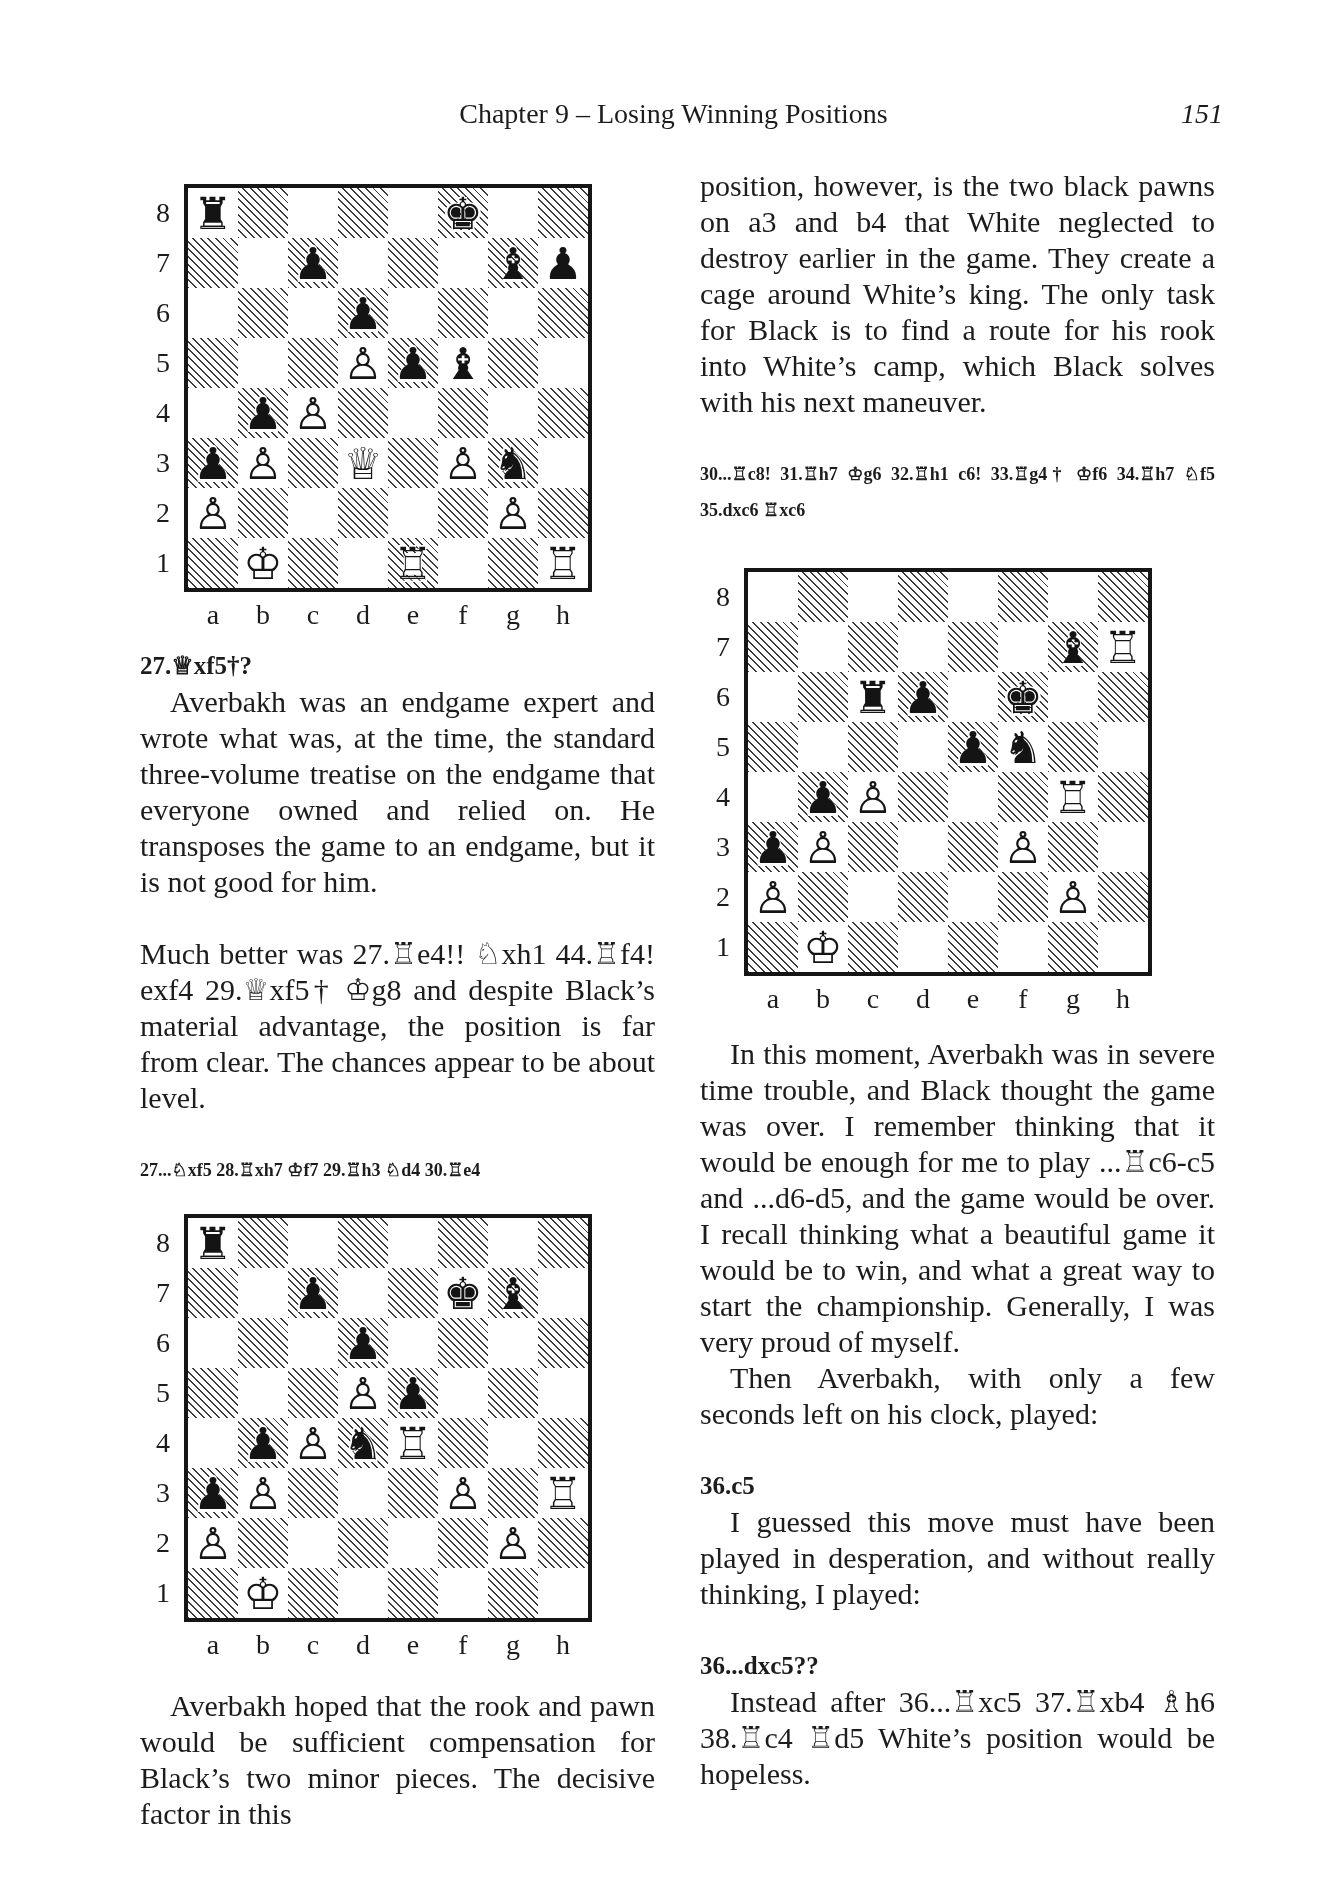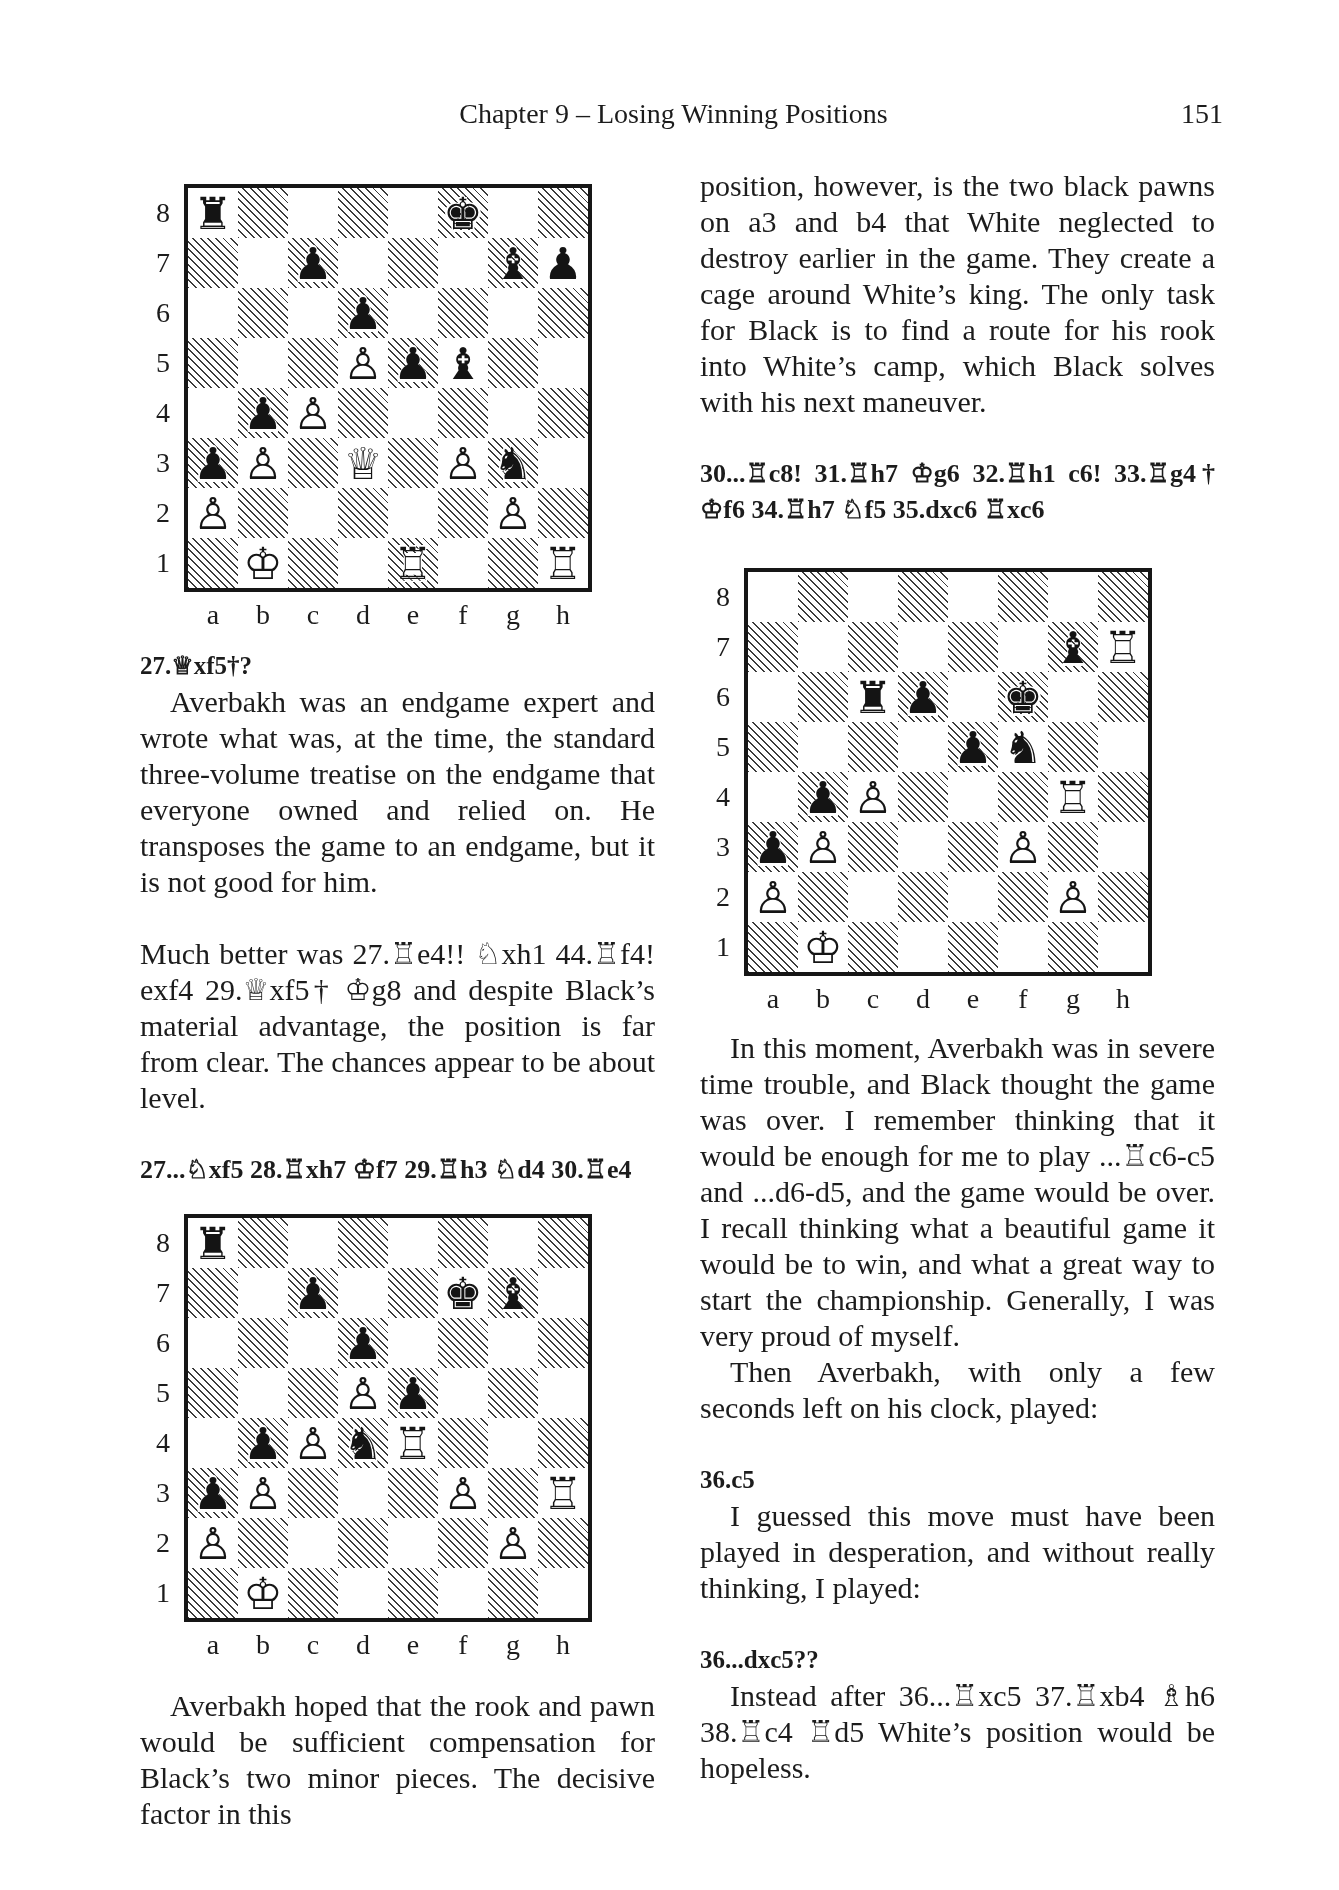--- a/index.html
+++ b/index.html
@@ -1,49 +1,49 @@
 <!DOCTYPE html>
 <html><head>
 <meta charset="utf-8">
 <style>
   html,body{margin:0;padding:0;background:#ffffff;}
   .page{position:relative;width:1339px;height:1890px;background:#ffffff;overflow:hidden;
         font-family:"Liberation Serif","DejaVu Serif",serif;color:#1c1c1c;}
   .header{position:absolute;top:96px;left:0;width:100%;height:36px;padding-left:8px;}
   .chapter-title{position:absolute;left:0;right:0;text-align:center;font-size:28px;line-height:36px;}
-  .page-number{position:absolute;right:124px;top:0;font-size:28px;line-height:36px;}
+  .page-number{position:absolute;right:124px;top:0;font-size:28px;line-height:36px;font-style:italic;}
   .col{position:absolute;top:150px;width:515px;}
   .col-left{left:140px;}
   .col-right{left:700px;}
   p{margin:0;}
   .body{font-size:30px;line-height:36px;text-align:justify;}
   .indent{text-indent:30px;}
   .gap{margin-top:36px;}
   .move-heading{font-size:25px;line-height:36px;font-weight:bold;}
-  .move-line{font-size:26px;line-height:36px;font-weight:bold;text-align:justify;}
+  .move-line{font-size:18px;line-height:36px;font-weight:bold;text-align:justify;}
   
   .diagram{}
   .dg1{margin-top:34px;}
   .dg2{margin-top:26px;}
   .dg3{margin-top:40px;}
   .board-wrap{display:flex;}
   .rank-labels{width:44px;box-sizing:border-box;padding-top:4px;}
   .rank-label{height:50px;line-height:50px;text-align:right;padding-right:14px;font-size:28px;}
   .board{width:400px;height:400px;border:4px solid #161616;display:grid;
          grid-template-columns:repeat(8,50px);grid-template-rows:repeat(8,50px);background:#fff;}
   .sq{position:relative;width:50px;height:50px;}
   .sq.dark{background-image:repeating-linear-gradient(45deg,#3c3c3c 0px,#3c3c3c 1.4px,#ffffff 1.4px,#ffffff 5.4px);}
   .sq .halo,.sq .glyph{position:absolute;left:0;top:0;width:50px;height:50px;text-align:center;
         line-height:52px;font-family:"DejaVu Sans",sans-serif;font-size:44px;}
   .halo{color:#ffffff;transform:scale(1.16);}
   .glyph{color:#141414;}
   .file-labels{display:flex;margin-left:48px;margin-top:6px;}
   .file-label{width:50px;text-align:center;font-size:28px;line-height:34px;}
   .rc-p1{margin-top:18px;}
-  .rc-p2a{margin-top:14px;}
+  .rc-p2a{margin-top:20px;}
   .lc-p3{margin-top:26px;}
   .mh1{margin-top:16px;}
 </style>
 </head>
 <body>
 
 <div class="page">
 
   <div class="header">
     <div class="chapter-title">Chapter 9 – Losing Winning Positions</div>

